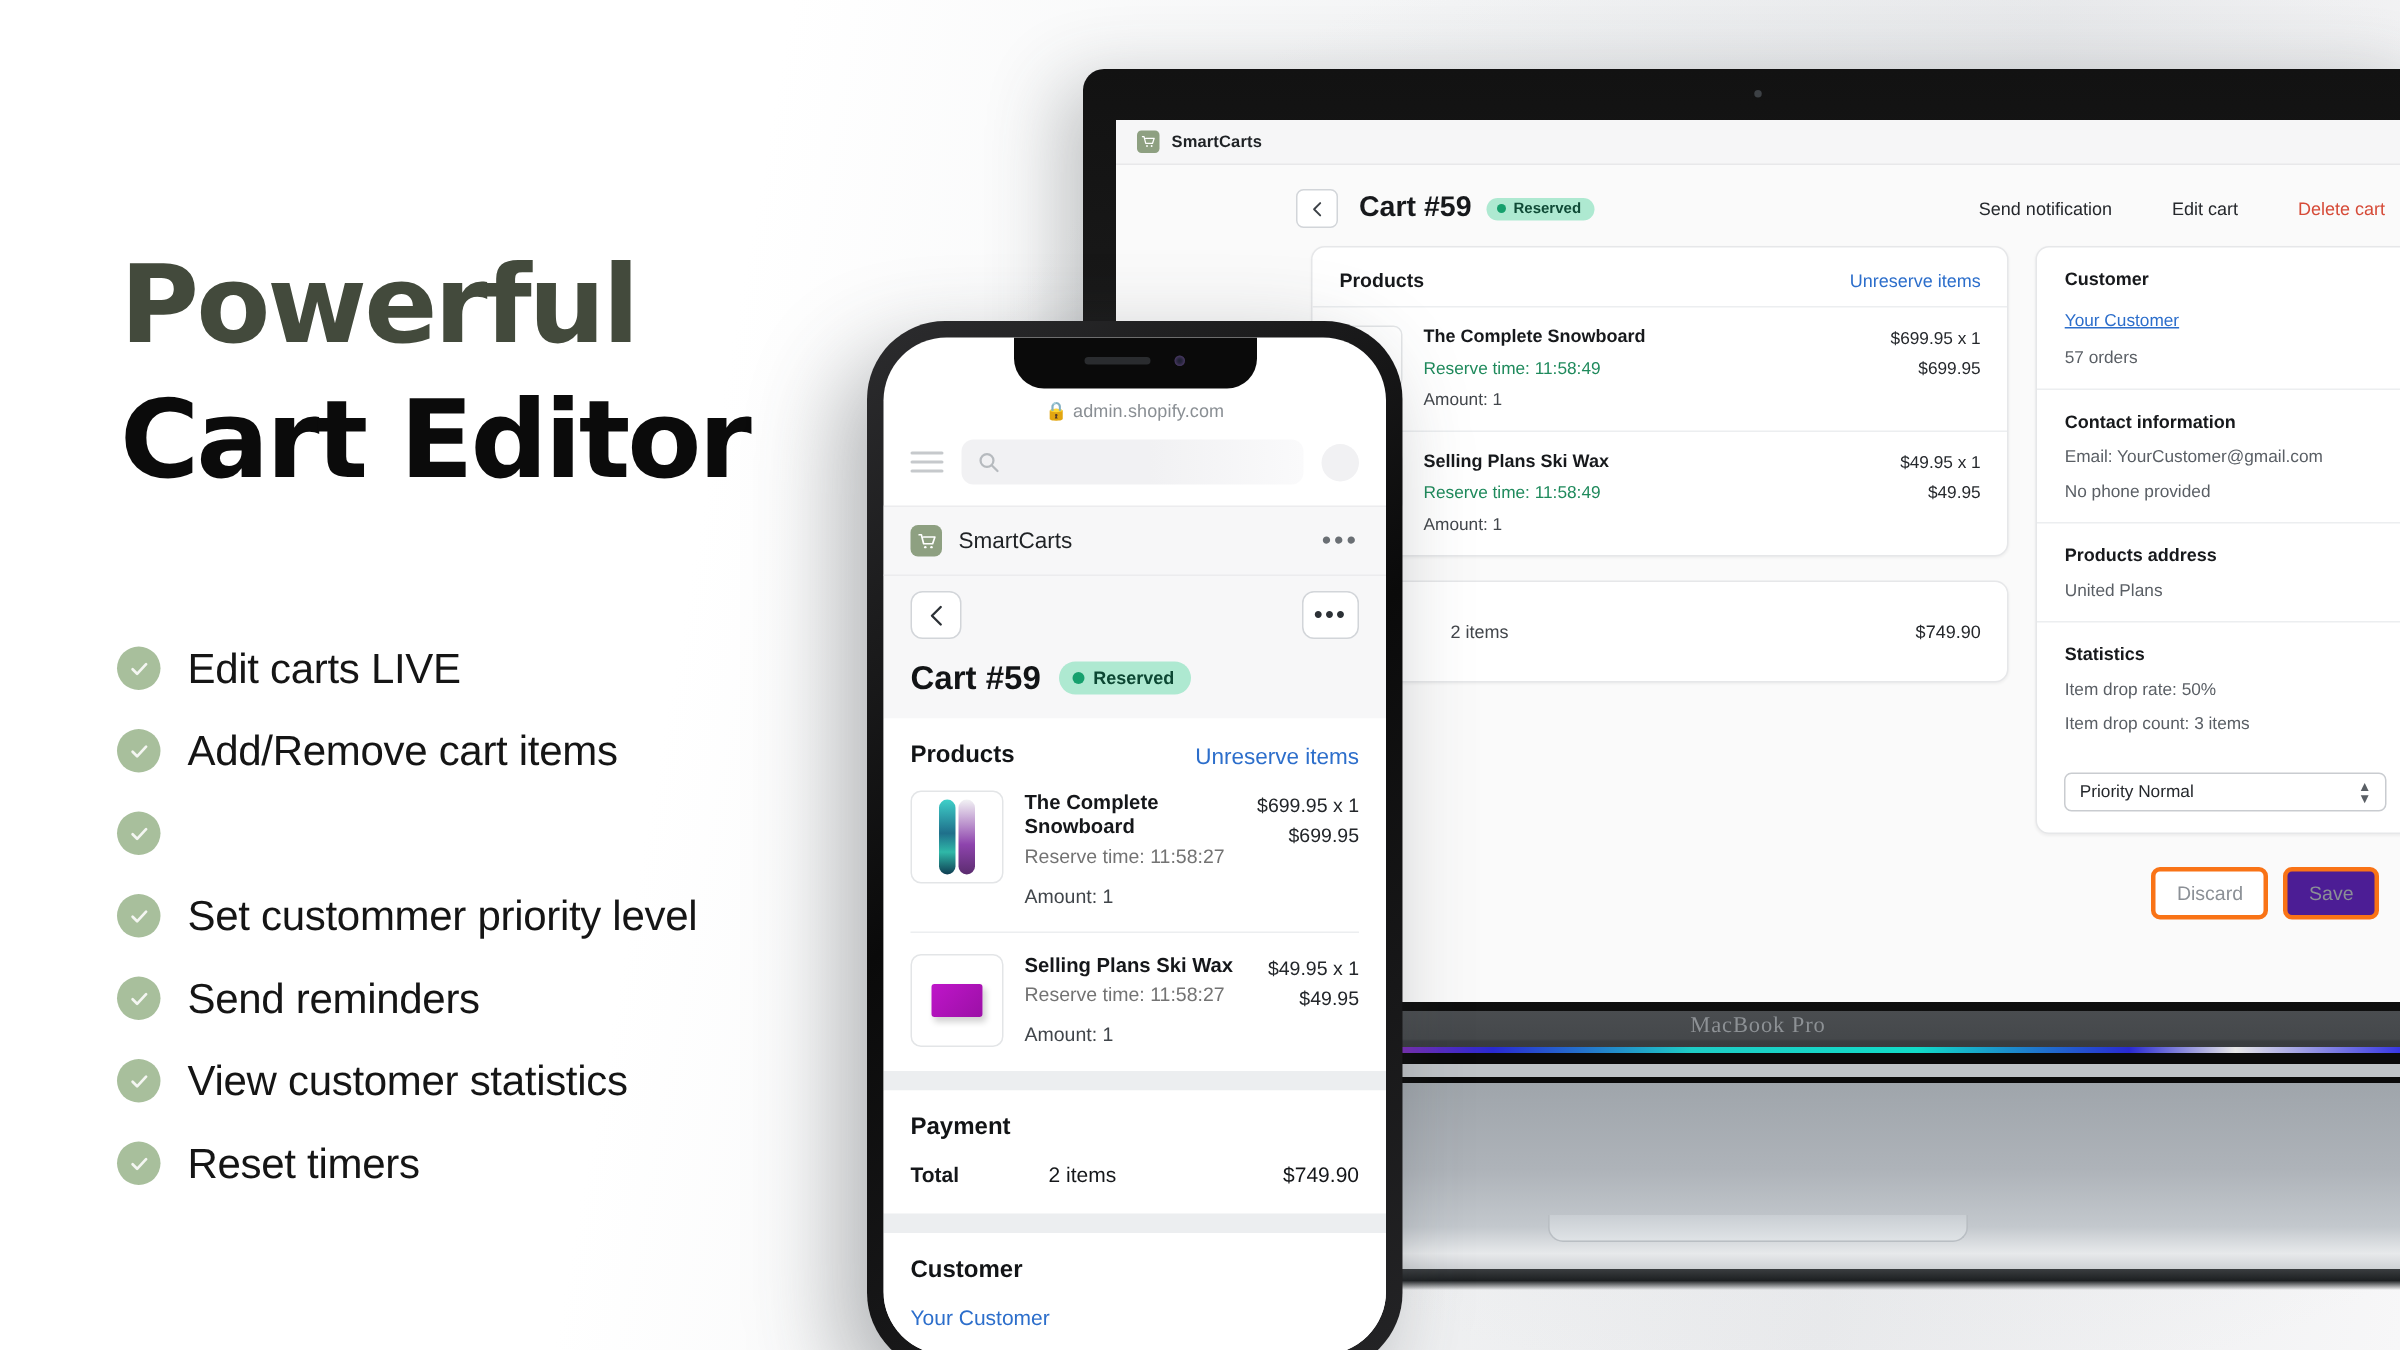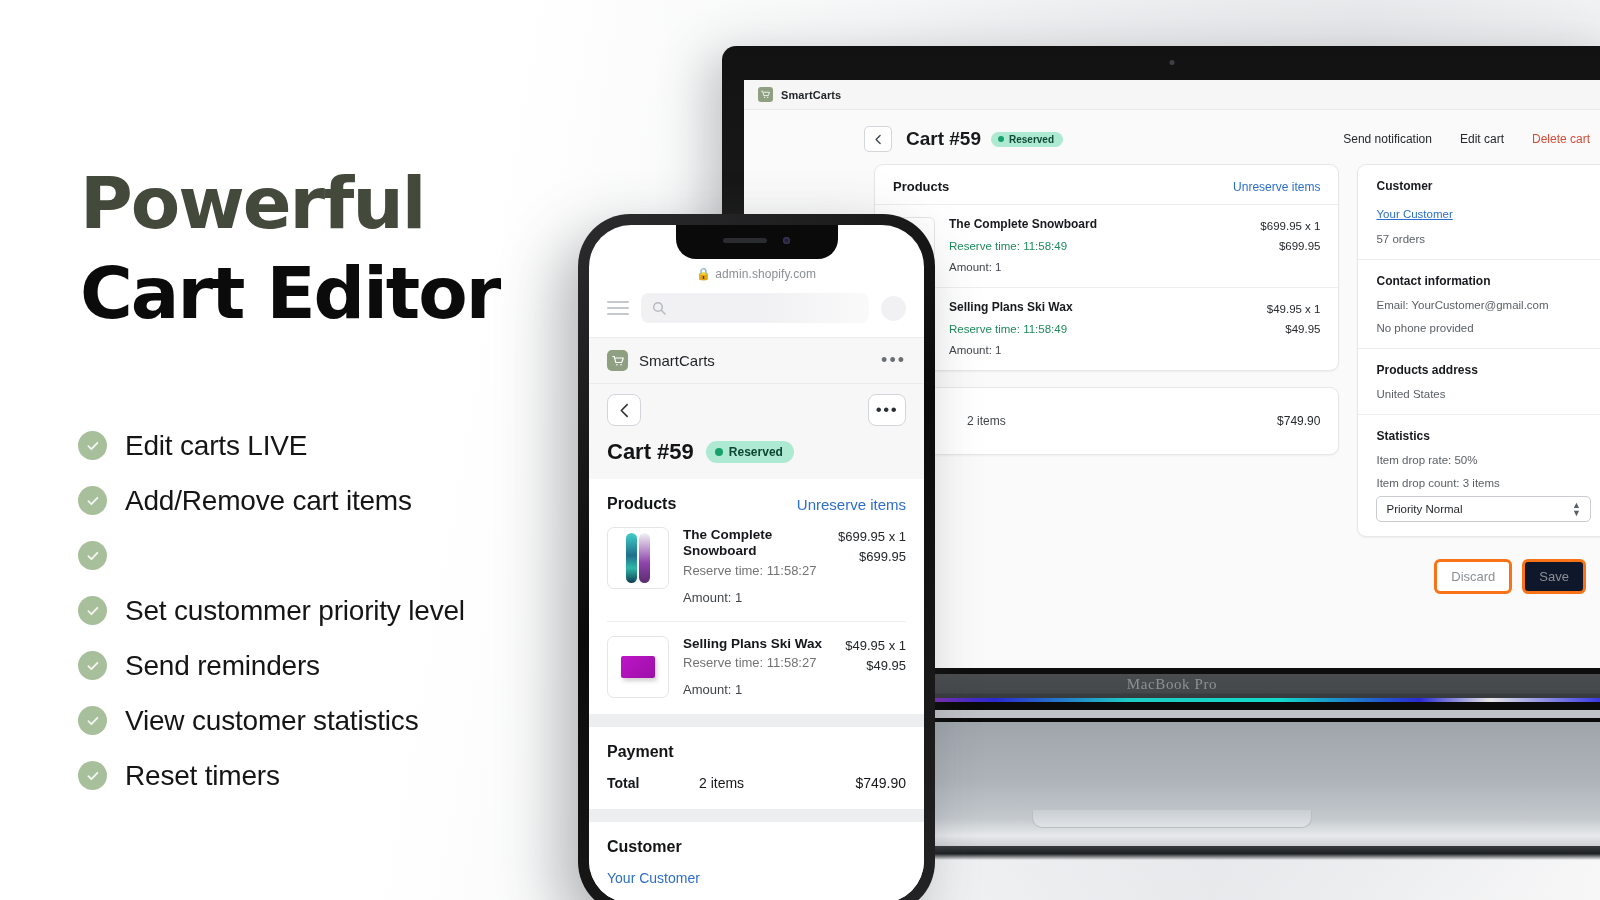--- a/index.html
+++ b/index.html
@@ -117,21 +117,21 @@
     width:28px;height:26px;border:1px solid #d2d5d9;border-radius:5px;background:#fff;
     display:flex;align-items:center;justify-content:center;color:#3d4247;font-size:14px;
   }
   .l-carttitle{ font-size:19px; font-weight:700; color:#17191c; margin-left:14px; }
   .badge{
     display:inline-flex;align-items:center;gap:5px;
     background:#aee9d1;color:#0f4a36;border-radius:10px;
     padding:2px 9px 2px 7px;font-size:10px;font-weight:600;margin-left:10px;
   }
   .badge .dot{ width:6px;height:6px;border-radius:50%;background:#16a06d; }
-  .l-actions{ margin-left:auto; display:flex; gap:28px; align-items:center; font-size:12px; color:#25282c;justify-content:flex-end; }
+  .l-actions{ margin-left:auto; display:flex; gap:40px; align-items:center; font-size:12px; color:#25282c;justify-content:flex-end; }
   .l-actions .danger{ color:#d64b38; }
 
   .l-body{ display:flex; gap:18px; padding:0 0 0 130px; }
   .l-main{ width:470px; }
   .card{
     background:#fff; border:1px solid #e6e7e9; border-radius:9px;
     box-shadow:0 1px 2px rgba(20,23,26,.05);
   }
   .card-head{ padding:14px 18px 10px; display:flex; align-items:center; }
   .card-head h3{ font-size:13px; font-weight:700; color:#17191c; }
@@ -151,31 +151,31 @@
   .t-items{ font-size:12px; color:#42464b; margin-left:74px; }
   .t-amt{ margin-left:auto; font-size:12px; color:#25282c; }
 
   .l-side{ width:255px; }
   .sec{ padding:14px 18px 14px; border-top:1px solid #eceef0; }
   .sec:first-child{ border-top:none; }
   .sec h4{ font-size:12px; font-weight:700; color:#17191c; margin-bottom:11px; }
   .sec .a{ font-size:11.5px; color:#2c6ecb; text-decoration:underline; }
   .sec .m{ font-size:11.5px; color:#5a5f65; margin-top:11px; }
   .sel{
-    margin-top:7px; height:26px; border:1px solid #c9ccd0; border-radius:5px;
+    margin-top:26px; height:26px; border:1px solid #c9ccd0; border-radius:5px;
     background:#fff; display:flex; align-items:center; padding:0 9px;
     font-size:11.5px; color:#25282c;
   }
   .sel .arrows{ margin-left:auto; font-size:9px; color:#5a5f65; line-height:.9; text-align:center;}
   .l-footer{ display:flex; justify-content:flex-end; gap:10px; padding:22px 24px 0 0; }
   .btn{
     font-size:13px; padding:7px 14px; border-radius:6px; border:3px solid #f97316;
     background:#fff; color:#8b9096;
   }
-  .btn.primary{ background:#0f172a; color:#8b9096; }
+  .btn.primary{ background:#4c1d95; color:#8b9096; }
 
   
   .phone{
     position:absolute; left:578px; top:214px; width:357px; height:700px;
     background:linear-gradient(145deg,#2c2c2e,#0a0a0a 45%,#242426);
     border-radius:52px; padding:11px;
     box-shadow:-18px 22px 60px rgba(60,65,70,.38);
   }
   .phone-inner{
     width:100%; height:100%; background:#fff; border-radius:42px; overflow:hidden;
@@ -420,21 +420,21 @@
                 <span class="a">Your Customer</span>
                 <div class="m">57 orders</div>
               </div>
               <div class="sec">
                 <h4>Contact information</h4>
                 <div class="m" style="margin-top:0">Email: YourCustomer@gmail.com</div>
                 <div class="m">No phone provided</div>
               </div>
               <div class="sec">
                 <h4>Products address</h4>
-                <div class="m" style="margin-top:0">United States</div>
+                <div class="m" style="margin-top:0">United Plans</div>
               </div>
               <div class="sec">
                 <h4>Statistics</h4>
                 <div class="m" style="margin-top:0">Item drop rate: 50%</div>
                 <div class="m">Item drop count: 3 items</div>
                 <div class="sel">
                   <span>Priority Normal</span>
                   <span class="arrows">▲<br>▼</span>
                 </div>
               </div>

